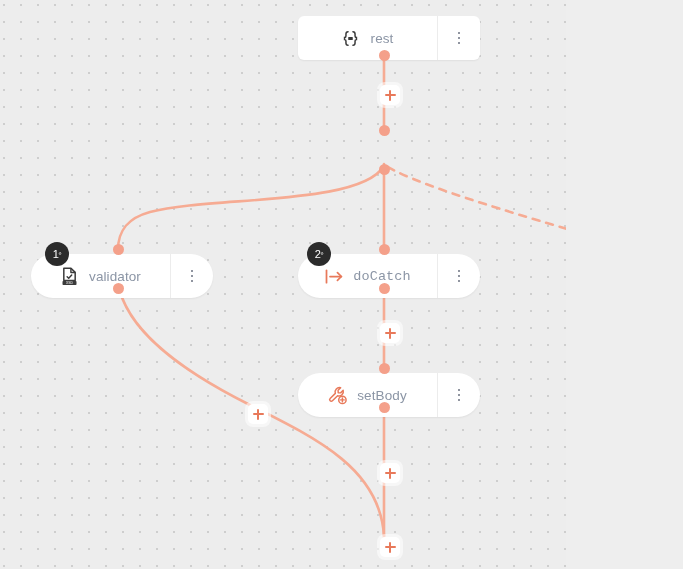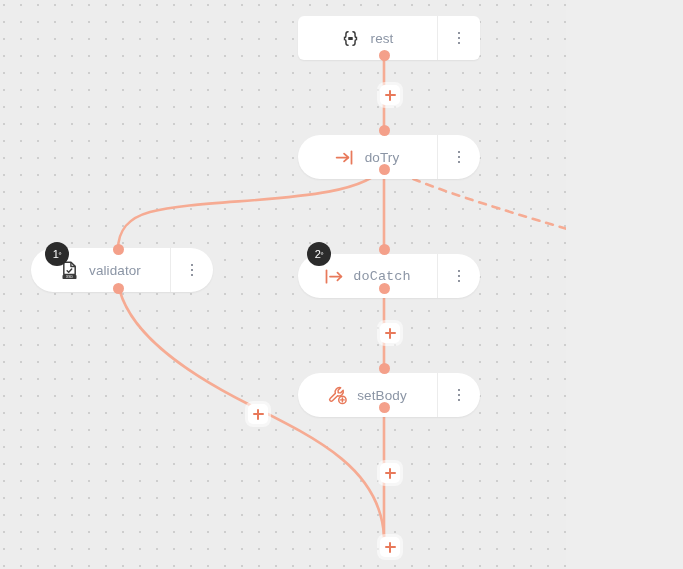--- a/index.html
+++ b/index.html
@@ -203,41 +203,22 @@
     </div>
     <div class="node-menu">
       <span class="dots">
         <span></span>
           <span></span>
           <span></span>
       </span>
     </div>
   </div>
 
-  <div class="node pill" style="left:298px; top:135px; width:182px;">
-    <div class="node-body">
-      <span class="node-icon">
-        <svg viewBox="0 0 24 24" width="21" height="21">
-          <path d="M3 12 H16" stroke="#e8795a" stroke-width="2" stroke-linecap="round" fill="none"></path>
-          <path d="M11.5 7.5 L16.5 12 L11.5 16.5" stroke="#e8795a" stroke-width="2" stroke-linecap="round" stroke-linejoin="round" fill="none"></path>
-          <path d="M20 5 V19" stroke="#e8795a" stroke-width="2" stroke-linecap="round" fill="none"></path>
-        </svg>
-      </span>
-      <span class="node-label">doTry</span>
-    </div>
-    <div class="node-menu">
-      <span class="dots">
-        <span></span>
-          <span></span>
-          <span></span>
-      </span>
-    </div>
-  </div>
-
-  <div class="node pill" style="left:31px; top:248px; width:182px;">
+
+  <div class="node pill" style="left:31px; top:254px; width:182px;">
     <div class="node-body">
       <span class="node-icon">
         <svg viewBox="0 0 24 24" width="21" height="21">
           <path d="M5.5 2.6 h8.2 l4.8 4.7 v9.4 h-13 z" fill="none" stroke="#3a3a3a" stroke-width="1.7" stroke-linejoin="round"></path>
           <path d="M13.6 2.6 v4.8 h4.9" fill="none" stroke="#3a3a3a" stroke-width="1.6" stroke-linejoin="round"></path>
           <path d="M9.3 12.2 l1.8 1.8 l3.4 -3.6" fill="none" stroke="#3a3a3a" stroke-width="1.7" stroke-linecap="round" stroke-linejoin="round"></path>
           <rect x="4" y="17.2" width="16" height="4.6" rx="0.9" fill="#3a3a3a"></rect>
           <text x="12" y="20.8" text-anchor="middle" font-size="3.9" font-family="Liberation Sans, sans-serif" fill="#ffffff">XSD</text>
         </svg>
       </span>

